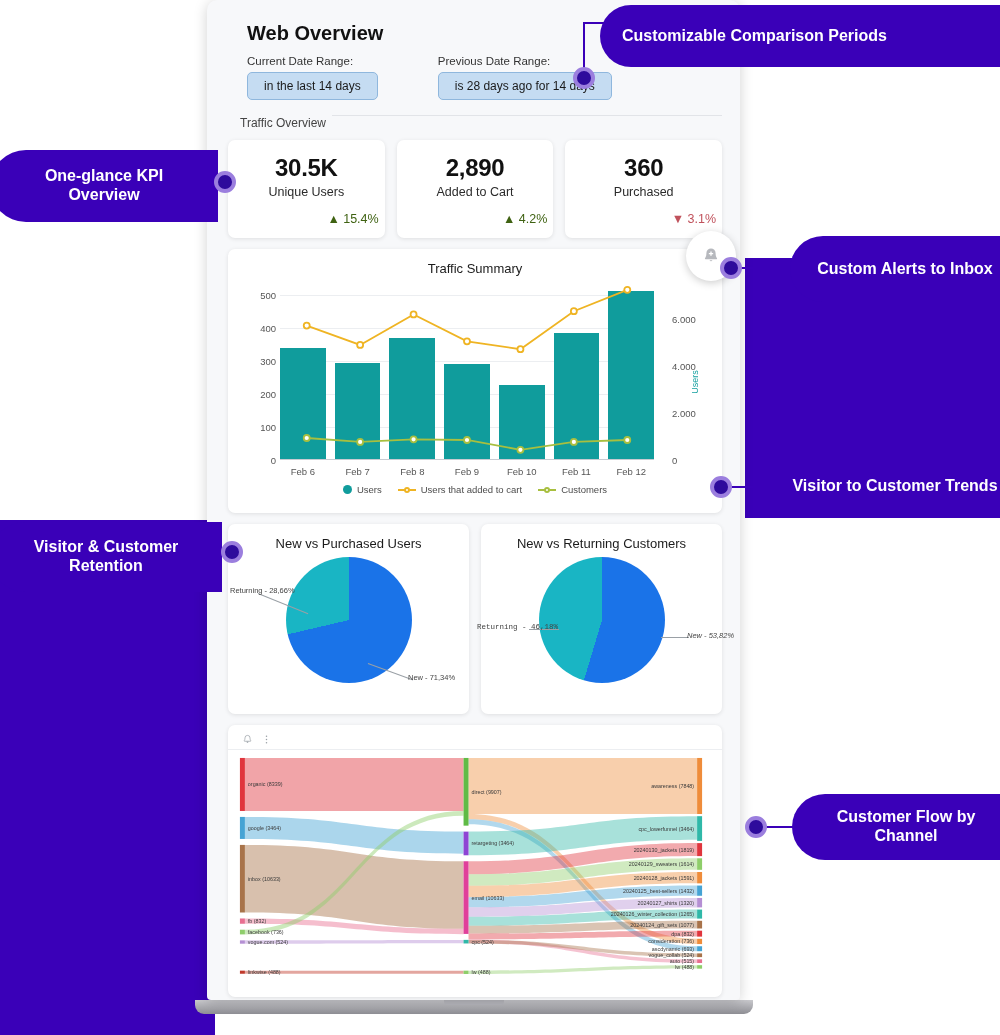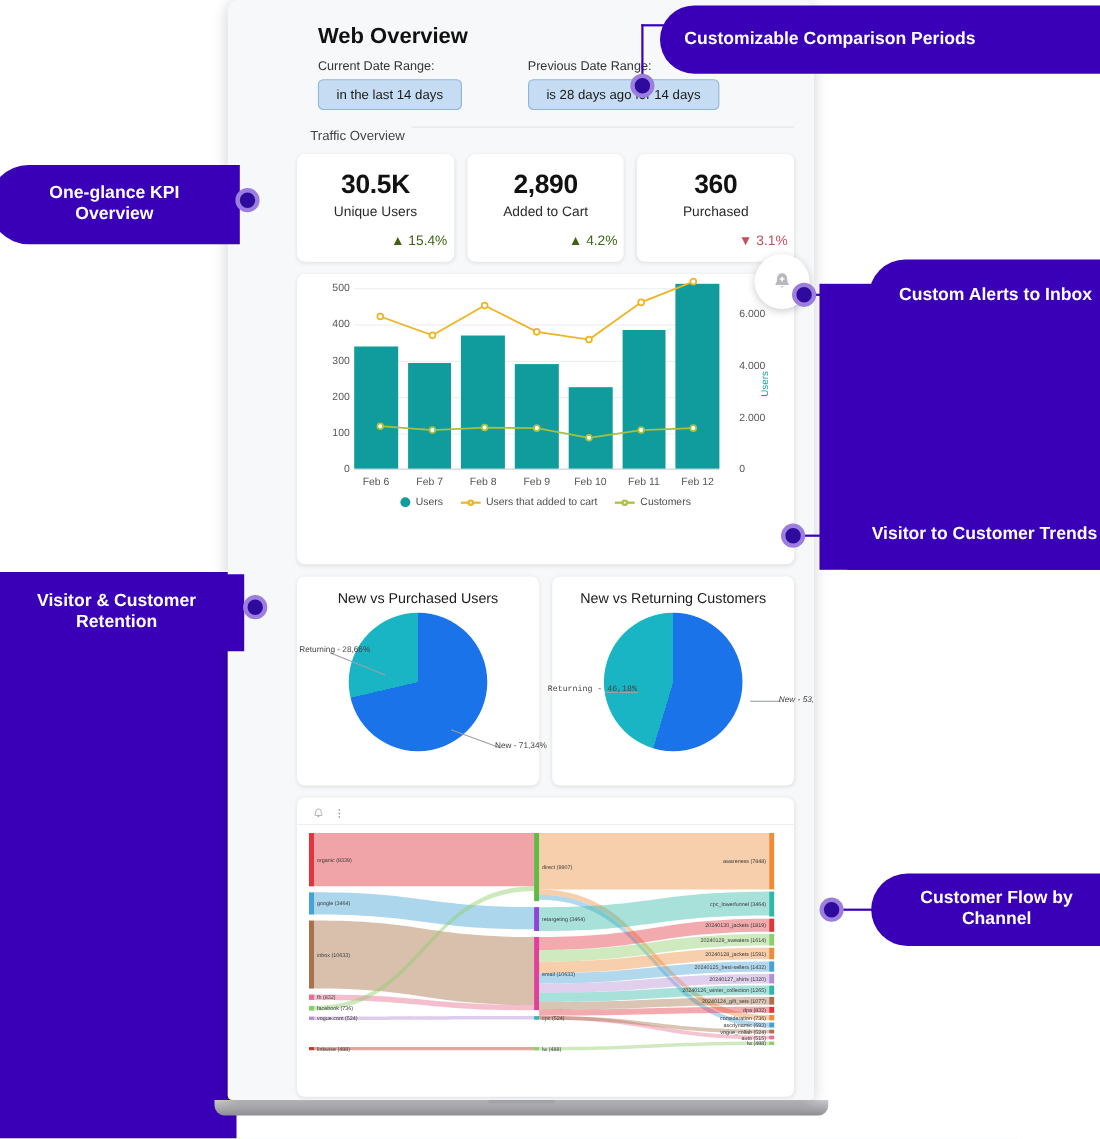--- a/index.html
+++ b/index.html
@@ -26,21 +26,20 @@
   }
   .connector { position:absolute; background:#3a00b8; z-index:5; }
 
   
   #device { position:absolute; left:207px; top:0; width:533px; height:1005px; z-index:3; }
   #screen {
     position:absolute; left:0; top:0; width:533px; height:1000px;
     background:#f7f8fa; border-radius:10px 10px 4px 4px;
     box-shadow:0 2px 14px rgba(0,0,0,.18);
     overflow:hidden;
-    padding-left:42px;
   }
   #laptop-base {
     position:absolute; left:-12px; top:1000px; width:558px; height:14px;
     background:linear-gradient(#c9c9cd,#8e8e94);
     border-radius:0 0 9px 9px;
   }
   #laptop-notch {
     position:absolute; left:50%; transform:translateX(-50%); top:1000px;
     width:60px; height:5px; background:#b6b6bc; border-radius:0 0 4px 4px;
   }
@@ -233,20 +232,21 @@
 
     <div class="card" id="traffic-card">
       <div id="bell-fab">
         <svg width="20" height="20" viewBox="0 0 24 24">
           <path d="M12 3a5.5 5.5 0 0 0-5.5 5.5c0 3.2-.8 5-1.7 6.1-.4.5 0 1.2.6 1.2h13.2c.6 0 1-.7.6-1.2-.9-1.1-1.7-2.9-1.7-6.1A5.5 5.5 0 0 0 12 3z" fill="#b6b8bd"></path>
           <path d="M10.3 17.2a1.8 1.8 0 0 0 3.4 0z" fill="#b6b8bd"></path>
           <path d="M11.2 6.6h1.6v5.2h-1.6z" fill="#fff"></path>
           <path d="M9.4 8.4h5.2V10H9.4z" fill="#fff"></path>
         </svg>
       </div>
+      <div class="card-title">Traffic Summary</div>
 
       <div id="chart-area">
         <div class="yaxis left" id="yleft">
             <div class="ytick" style="top: 178px;">0</div>
             <div class="ytick" style="top: 145.037px;">100</div>
             <div class="ytick" style="top: 112.074px;">200</div>
             <div class="ytick" style="top: 79.1111px;">300</div>
             <div class="ytick" style="top: 46.1481px;">400</div>
             <div class="ytick" style="top: 13.1852px;">500</div>
           </div>

